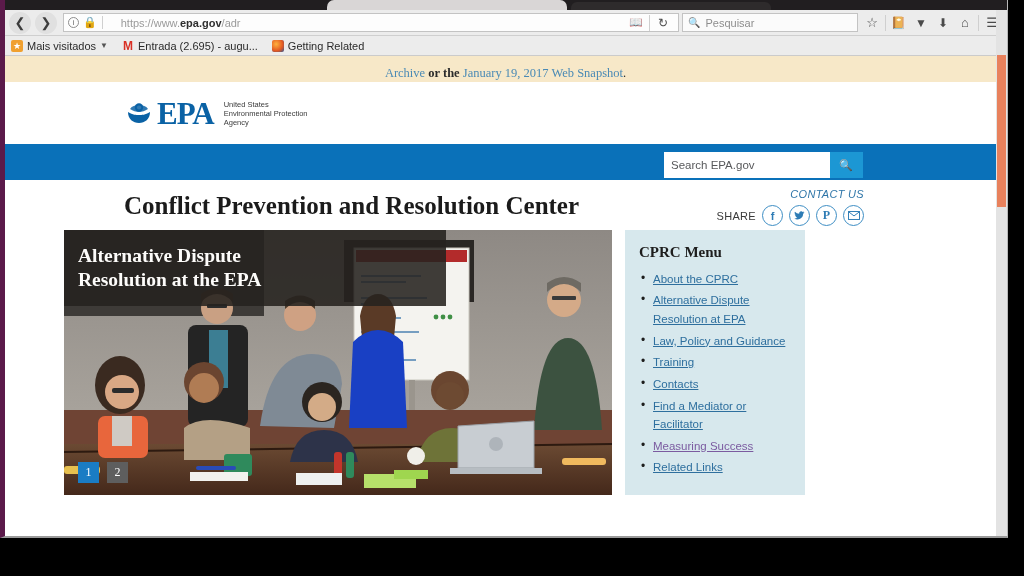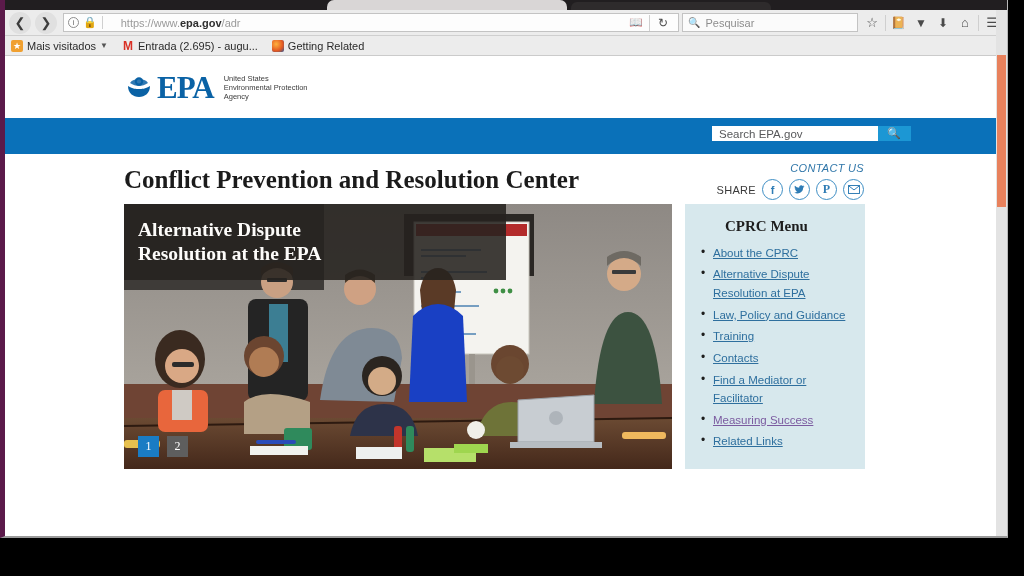--- a/index.html
+++ b/index.html
@@ -134,21 +134,21 @@
     background: #0a71b9; height: 36px; width: 1001px;
     display: flex; align-items: center; position: relative;
   }
   #nav-links { display: flex; align-items: center; padding-left: 134px; }
   .nav-link {
     font-family: "Liberation Serif", serif; font-weight: bold;
     font-size: 14.5px; color: #fff; margin-right: 36px; white-space: nowrap;
   }
   #nav-search {
     position: absolute; left: 659px; top: 8px;
-    display: flex; height: 15px; margin-left: 48px;
+    display: flex; height: 26px;
   }
   #nav-search-input {
     width: 166px; background: #fff; border: none;
     font-size: 11.5px; color: #58595b; padding: 0 7px;
     display: flex; align-items: center;
   }
   #nav-search-btn {
     width: 33px; background: #1c97d4;
     display: flex; align-items: center; justify-content: center;
     color: #fff; font-size: 11px;
@@ -175,21 +175,21 @@
     font-size: 11px; font-weight: normal; color: #3a3a3a;
     letter-spacing: 0.3px; 
   }
   .share-btn {
     width: 21px; height: 21px; border-radius: 50%;
     border: 1.3px solid #3e8ec4; margin-left: 6px;
     display: flex; align-items: center; justify-content: center;
     color: #2e7cb5; font-size: 11px; font-weight: bold;
   }
 
-  #main-row { display: flex; padding: 9px 0 0 119px; }
+  #main-row { display: flex; padding: 9px 0 0 59px; }
 
   
   #hero {
     position: relative; width: 548px; height: 265px; overflow: hidden;
     background: #3d3833;
   }
   #hero-photo { position: absolute; inset: 0; }
   #hero-caption {
     position: absolute; left: 0; top: 0; width: 382px; height: 76px;
     background: rgba(38,34,31,0.88);
@@ -208,21 +208,21 @@
   .dot.active { background: #1a7cc4; }
   .dot.idle { background: #5e5e5e; }
 
   
   #cprc-menu {
     width: 180px; margin-left: 13px; background: #d7e8ed;
     padding: 14px 12px 20px 14px; height: 265px;
   }
   #cprc-title {
     font-family: "Liberation Serif", serif; font-weight: bold;
-    font-size: 15px; color: #1d1d1d; margin-bottom: 9px; margin-left: 26px;
+    font-size: 15px; color: #1d1d1d; margin-bottom: 9px;
   }
   #cprc-list { list-style: none; }
   #cprc-list li {
     position: relative; padding-left: 14px; margin-bottom: 3px;
     font-size: 11.5px; line-height: 1.62;
   }
   #cprc-list li::before {
     content: "\2022"; position: absolute; left: 2px; top: -1px;
     color: #1d1d1d; font-size: 12px;
   }
@@ -290,20 +290,25 @@
       <span>Entrada (2.695) - augu...</span>
     </div>
     <div class="bm">
       <span class="bm-ico ico-fox"></span>
       <span>Getting Related</span>
     </div>
   </div>
 
   <div id="viewport">
 
+    <div id="archive-notice">
+      <span style="white-space:nowrap;">
+        <a href="#">Archive</a><b> or the </b><a href="#">January 19, 2017 Web Snapshot</a><span>.</span>
+      </span>
+    </div>
 
     <div id="epa-header">
       <div id="logo-wrap">
         <div id="logo-mark">
           <svg width="30" height="30" viewBox="0 0 30 30">
             <circle cx="15" cy="9.5" r="4.2" fill="#0a62a5"></circle>
             <circle cx="15" cy="9.5" r="2.1" fill="#fff"></circle>
             <path d="M4 14 C4 21 9 25 15 25 C21 25 26 21 26 14 C21 17 18 17 15 17 C12 17 9 17 4 14 Z" fill="#0a62a5"></path>
             <path d="M6 11 C9 13 12 14 15 14 C18 14 21 13 24 11 C22 8 19 7 15 7 C11 7 8 8 6 11 Z" fill="#0a62a5" opacity="0.85"></path>
           </svg>

